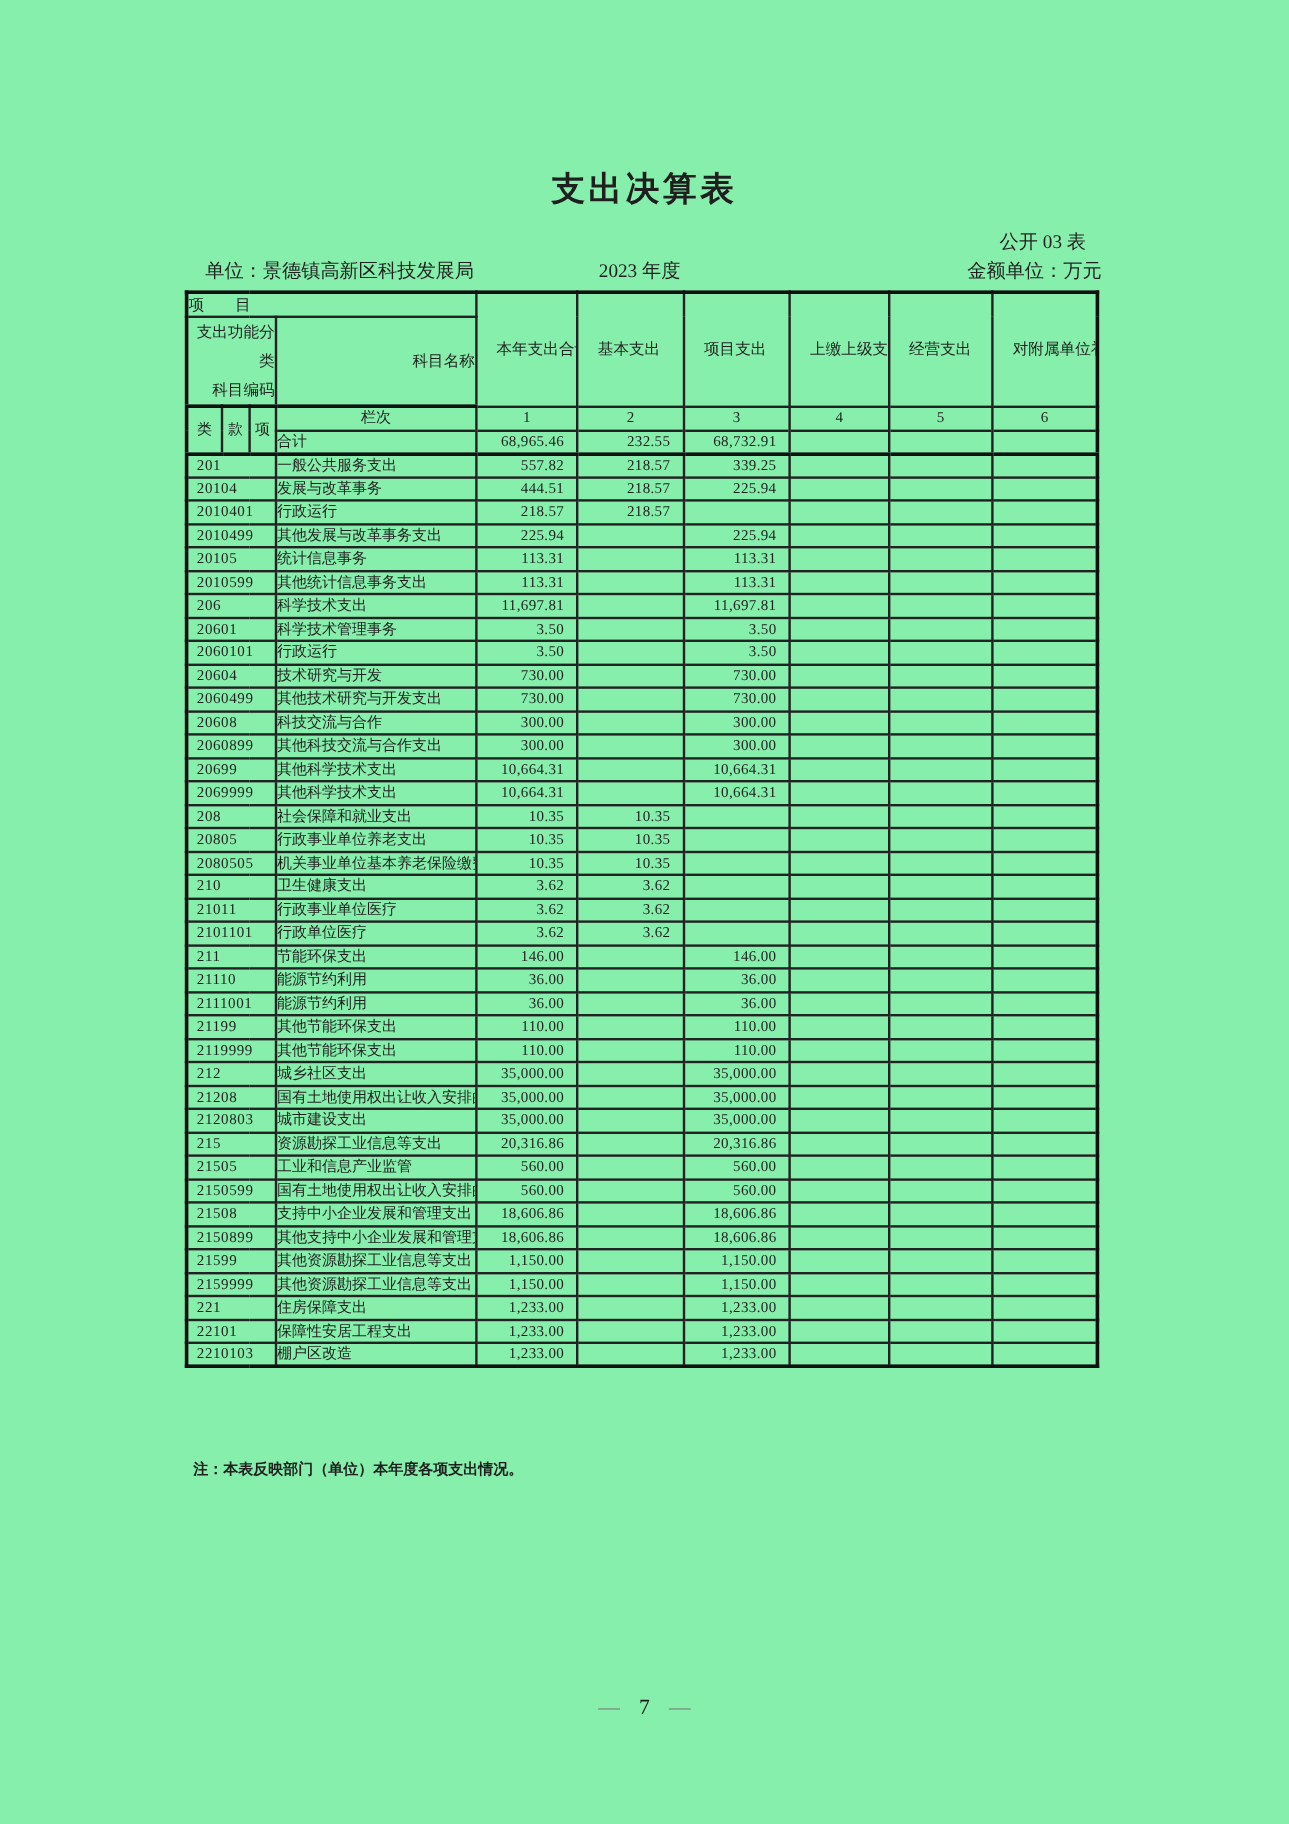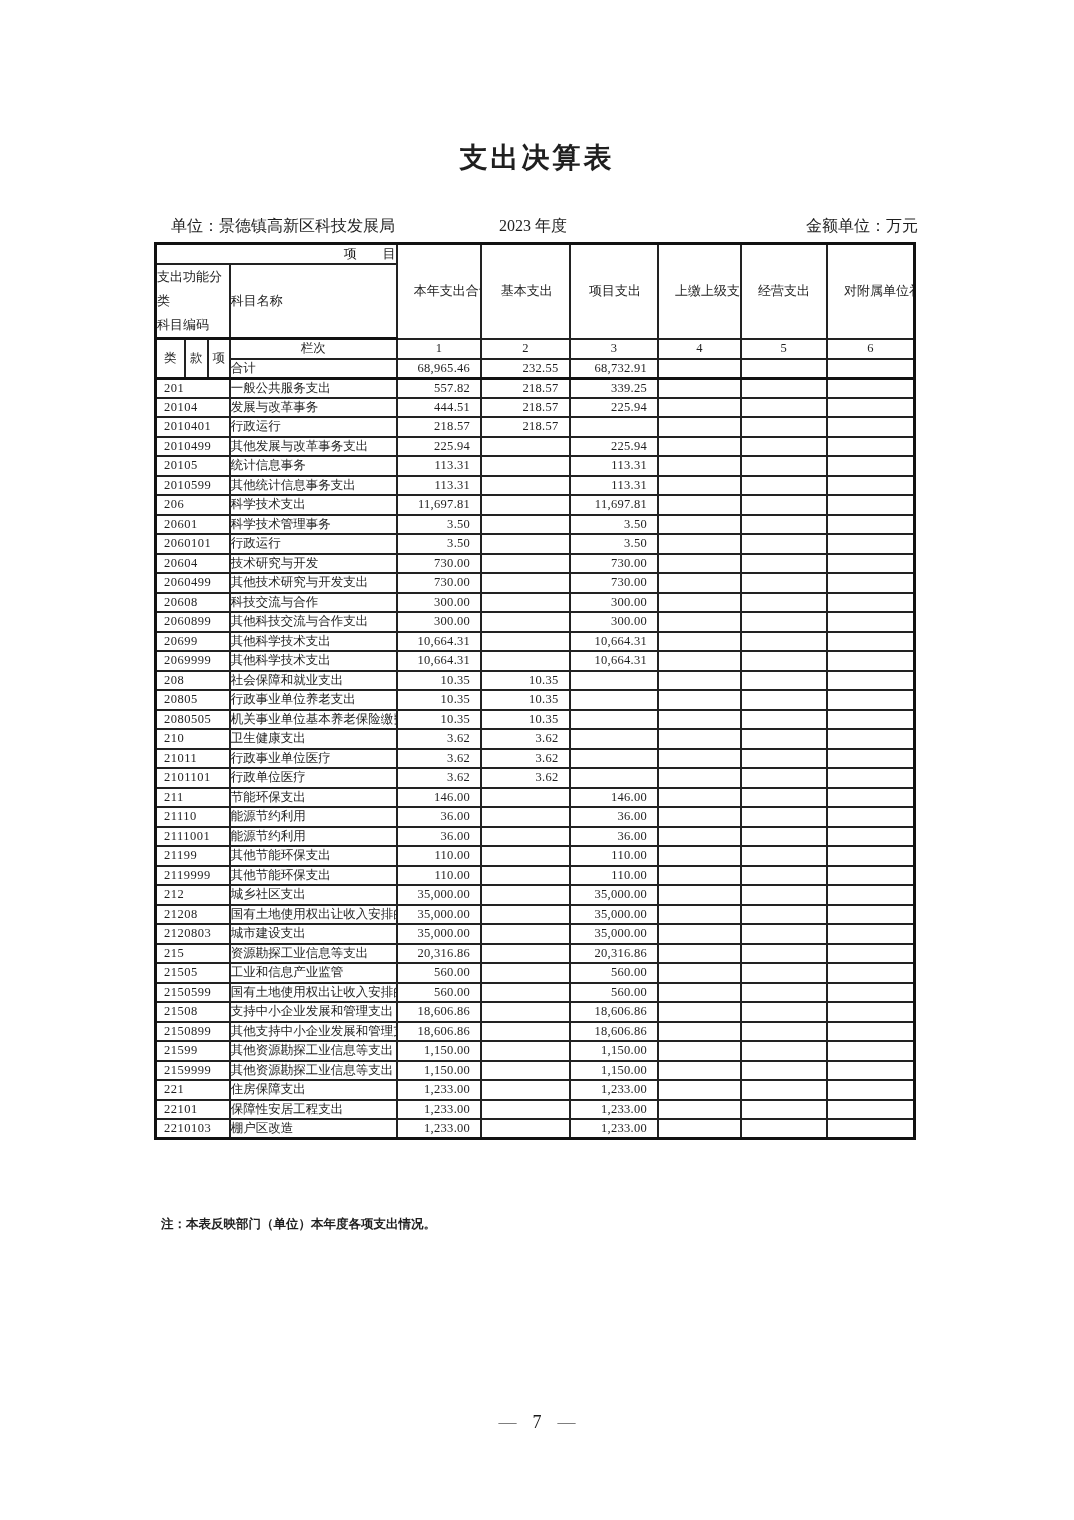--- a/index.html
+++ b/index.html
@@ -1,21 +1,21 @@
 <!DOCTYPE html>
 <html><head>
 <meta charset="utf-8">
 <style>
   * { margin: 0; padding: 0; box-sizing: border-box; }
   html, body { background: #e8e8e8; }
   .page {
     position: relative;
     width: 1074px;
     height: 1520px;
-    background: #ffffff;
+    background: #86efac;
     font-family: "Liberation Serif", "DejaVu Serif", serif;
     color: #1f1f1f;
     overflow: hidden;
   }
   .page-title {
     position: absolute;
     top: 139px;
     left: 0;
     width: 100%;
     text-align: center;
@@ -54,22 +54,22 @@
     border: 3px solid #111;
   }
   table.report th, table.report td {
     border: 2px solid #222;
     font-weight: normal;
     font-size: 12.5px;
     overflow: hidden;
     white-space: nowrap;
   }
   
-  tr.h-project th { height: 18px; text-align: right; font-size: 13px; }
-  tr.h-big th { height: 62px; text-align: left; font-size: 13px; white-space: normal; }
+  tr.h-project th { height: 18px; text-align: left; font-size: 13px; }
+  tr.h-big th { height: 62px; text-align: right; font-size: 13px; white-space: normal; }
   tr.h-big th, th.col-head { border-bottom: 3px solid #111; }
   th.col-head { text-align: center; font-size: 13px; white-space: normal; line-height: 24px; padding: 0 16px; }
   tr.h-lanci th { height: 20px; text-align: center; border-bottom-width: 1px; }
   tr.h-lanci th.sub-code { border-bottom: 3px solid #111; }
   tr.h-total th, tr.h-total td { height: 17px; border-bottom: 3px solid #111; }
   tr.h-total th { text-align: left; }
   .two-line div { line-height: 24px; }
   
   tbody tr td { height: 19.5px; }
   td.code { text-align: left; padding-left: 7px; font-size: 12.5px; letter-spacing: 0.5px; }
@@ -94,20 +94,21 @@
   .page-number .dash { color: #7a7a7a; letter-spacing: 0; }
   .page-number .num { color: #1a1a1a; margin: 0 16px; }
 </style>
 </head>
 <body>
 
 <div class="page">
 
   <div class="page-title">支出决算表</div>
 
+  <div class="gongkai">公开 03 表</div>
 
   <div class="meta-line">
     <span class="meta-unit">单位：景德镇高新区科技发展局</span>
     <span class="meta-year">2023 年度</span>
     <span class="meta-amount">金额单位：万元</span>
   </div>
 
   <table class="report">
     <colgroup>
       <col style="width:29px">

